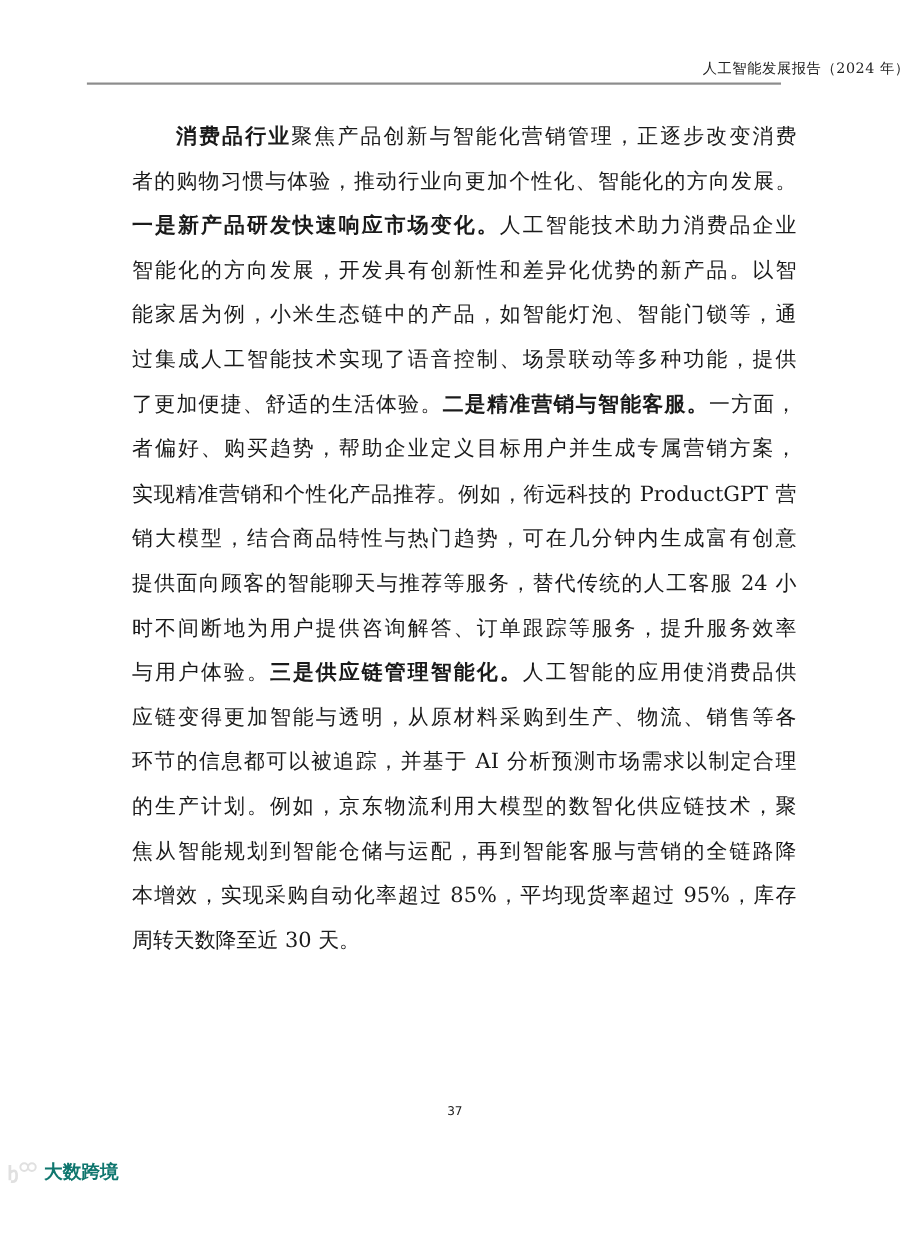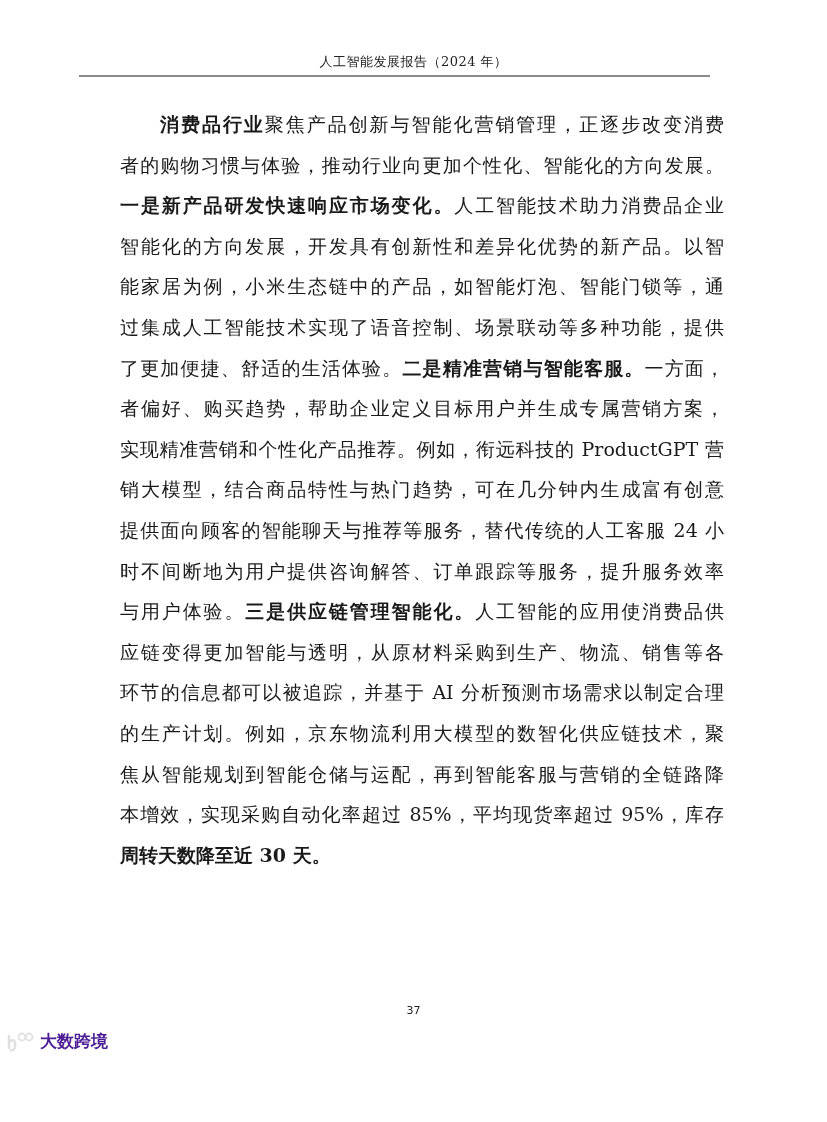--- a/index.html
+++ b/index.html
@@ -1,30 +1,30 @@
 <!DOCTYPE html>
 <html><head>
   <meta charset="utf-8">
   <style>
     html, body { margin: 0; padding: 0; background: #ffffff; }
     body { width: 827px; height: 1122px; position: relative; overflow: hidden;
            font-family: "DejaVu Serif", "Liberation Serif", serif; color: #1a1a1a; }
-    .header-title { position: absolute; top: 53px; left: 0; width: 827px; text-align: center;
+    .header-title { position: absolute; top: 53px; left: 0; width: 827px; text-align: right;
                     font-size: 13px; color: #222; letter-spacing: 0.5px; }
     .header-rule { position: absolute; top: 75px; left: 79px; width: 631px; height: 2px; background: #8c8c8c; }
     .body-text { position: absolute; top: 104px; left: 120px; width: 604px; }
     .line { height: 40.6px; line-height: 40.6px; font-size: 19px; white-space: nowrap;
             text-align: justify; text-align-last: justify; letter-spacing: 0; }
-    .line.last { text-align-last: left; font-weight: bold; }
+    .line.last { text-align-last: left; }
     .line.indent { padding-left: 40px; }
     .bold { font-family: Liberation Sans, sans-serif; font-weight: bold; }
     .page-number { position: absolute; top: 1004px; left: 0; width: 827px; text-align: center;
                    font-size: 11px; color: #222; font-family: "DejaVu Sans", sans-serif; }
-    .watermark { position: absolute; left: 6px; top: 1030px; display: flex; align-items: center;
-                 gap: 6px; color: #4c1d95; font-family: "DejaVu Sans", sans-serif; font-size: 17px; font-weight: bold; }
+    .watermark { position: absolute; left: 6px; top: 1054px; display: flex; align-items: center;
+                 gap: 6px; color: #0f766e; font-family: "DejaVu Sans", sans-serif; font-size: 17px; font-weight: bold; }
     .wm-logo { width: 28px; height: 22px; }
   </style>
 </head>
 <body>
 
 <div class="header-title">人工智能发展报告（2024 年）</div>
 <div class="header-rule"></div>
 
 <div class="body-text" id="body-text">
     <div class="line indent"><span class="bold">消费品行业</span><span>聚焦产品创新与智能化营销管理，正逐步改变消费</span></div>

